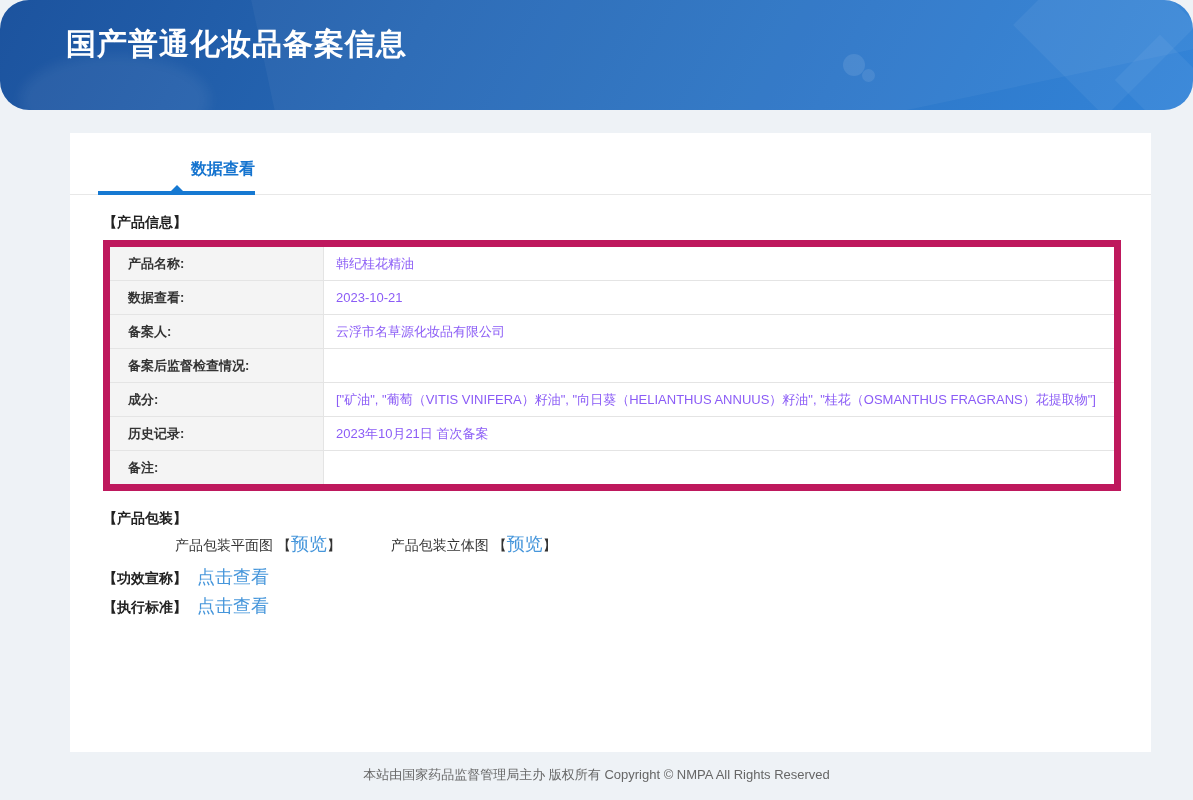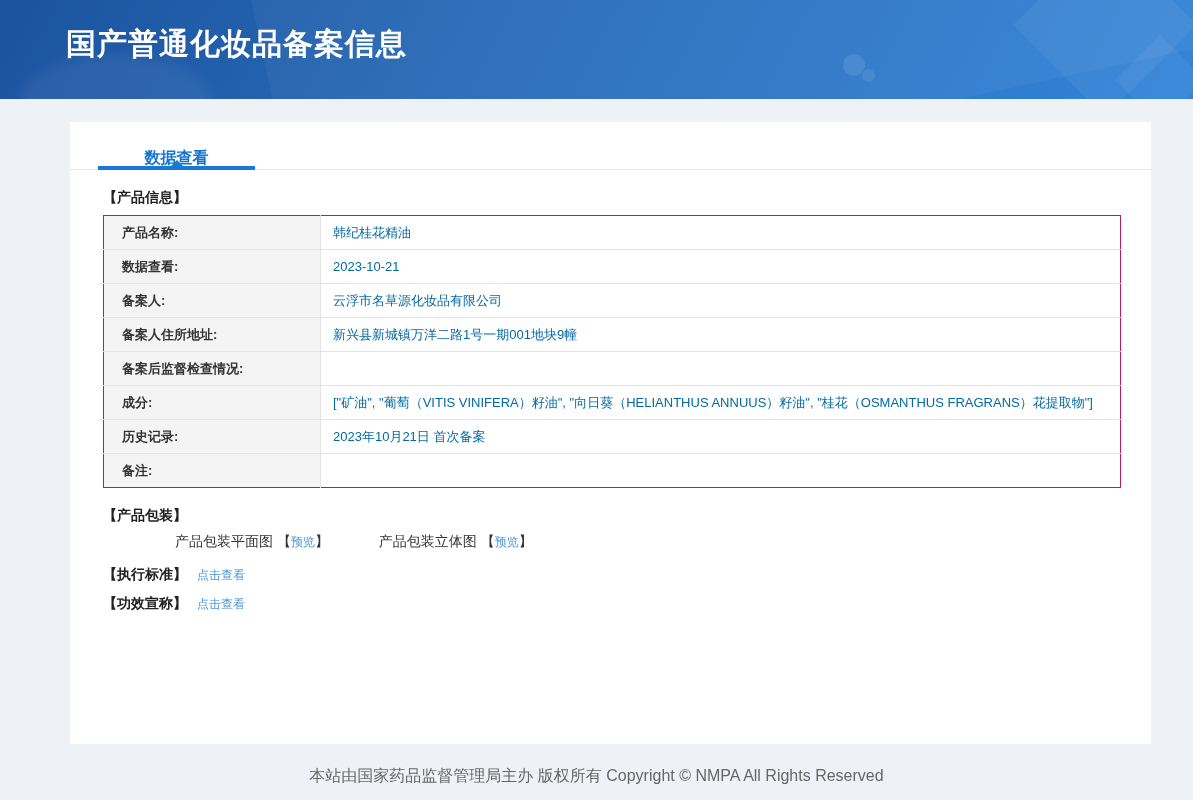--- a/index.html
+++ b/index.html
@@ -6,22 +6,23 @@
   html,body { width:1193px; height:800px; overflow:hidden; }
   body {
     position:relative;
     background:#eef2f6;
     font-family:"Liberation Sans","DejaVu Sans",sans-serif;
     color:#333;
   }
 
   
   .header {
-    position:relative; height:99px; overflow:hidden;
+    position:relative; height:110px; overflow:hidden;
     background:linear-gradient(118deg,#1c539e 0%,#2667b4 35%,#2d77c8 70%,#3384d8 100%);
+    border-radius:29px;
   }
   .header h1 {
     position:absolute; left:66px; top:24px;
     color:#fff; font-size:30px; font-weight:bold; letter-spacing:1px;
   }
   .deco { position:absolute; pointer-events:none; }
   .deco-streak {
     left:260px; top:-160px; width:980px; height:300px;
     background:rgba(255,255,255,0.045); transform:rotate(-12deg);
   }
@@ -38,69 +39,69 @@
   .card {
     background:#fff; width:1081px; margin:23px 0 0 70px;
     min-height:622px; padding-bottom:26px;
   }
   .tabbar {
     padding:26px 28px 0 28px;
     border-bottom:1px solid #e8e8e8;
   }
   .tab {
     position:relative; display:inline-block; width:157px;
-    text-align:center; cursor:pointer;
+    text-align:right; padding-bottom:14px; cursor:pointer;
   }
   .tab-label { font-size:16px; font-weight:bold; color:#1574cf; }
   .tab-underline {
     position:absolute; left:0; right:0; bottom:-1px; height:4px; background:#1679d2;
   }
   .tab-tri {
     position:absolute; left:50%; bottom:3px; transform:translateX(-50%);
     width:0; height:0;
     border-left:6px solid transparent; border-right:6px solid transparent;
     border-bottom:6px solid #1679d2;
   }
   .inner { padding:0 30px 0 33px; }
 
   .section-title { font-size:14px; font-weight:bold; color:#222; margin-top:18px; line-height:19px; }
   .section-title.first { margin-bottom:8px; }
   .section-title.inline { display:inline; margin:0; }
 
   
   table.info {
     width:100%; border-collapse:collapse;
-    border:1px solid #be185d; font-size:13px;
+    border:7px solid #be185d; font-size:13px;
   }
   table.info th {
     width:217px; background:#f4f4f4; text-align:left; vertical-align:middle;
     font-weight:bold; color:#333; padding:7px 10px 7px 18px; line-height:19px;
     border-bottom:1px solid #e4e4e4; border-right:1px solid #e4e4e4;
   }
   table.info td {
-    padding:7px 16px 7px 12px; color:#0369a1; line-height:19px;
+    padding:7px 16px 7px 12px; color:#8b5cf6; line-height:19px;
     border-bottom:1px solid #e4e4e4; word-break:break-all;
   }
   table.info tr:last-child th, table.info tr:last-child td { border-bottom:none; }
 
   
   .pack-line { margin-top:6px; padding-left:72px; font-size:14px; line-height:20px; color:#333; }
   .pack-group { white-space:nowrap; }
   .pack-group + .pack-group { margin-left:46px; }
   .bracket { color:#333; }
-  a.link { color:#4696db; text-decoration:none; cursor:pointer; font-size:12px; }
+  a.link { color:#4696db; text-decoration:none; cursor:pointer; font-size:18px; }
   .std-line { margin-top:12px; font-size:14px; line-height:20px; }
   .std-line + .std-line { margin-top:8px; }
   .std-line a.link { margin-left:10px; }
 
   
   .footer {
     position:absolute; left:0; top:752px; width:100%; height:48px;
     text-align:center; padding-top:14px;
-    font-size:16px; color:#666; background:#eef2f6;
+    font-size:13px; color:#666; background:#eef2f6;
   }
 </style>
 </head>
 <body>
 
 <div class="header">
   <span class="deco deco-streak"></span>
   <span class="deco deco-blob"></span>
   <span class="deco deco-c1"></span>
   <span class="deco deco-c2"></span>
@@ -129,24 +130,20 @@
         </tr>
         <tr>
           <th>数据查看:</th>
           <td>2023-10-21</td>
         </tr>
         <tr>
           <th>备案人:</th>
           <td>云浮市名草源化妆品有限公司</td>
         </tr>
         <tr>
-          <th>备案人住所地址:</th>
-          <td>新兴县新城镇万洋二路1号一期001地块9幢</td>
-        </tr>
-        <tr>
           <th>备案后监督检查情况:</th>
           <td></td>
         </tr>
         <tr>
           <th>成分:</th>
           <td>["矿油", "葡萄（VITIS VINIFERA）籽油", "向日葵（HELIANTHUS ANNUUS）籽油", "桂花（OSMANTHUS FRAGRANS）花提取物"]</td>
         </tr>
         <tr>
           <th>历史记录:</th>
           <td>2023年10月21日 首次备案</td>
@@ -165,23 +162,23 @@
         <span>产品包装平面图</span>
         <span class="bracket">【</span><a class="link">预览</a><span class="bracket">】</span>
       </span>
       <span class="pack-group">
         <span>产品包装立体图</span>
         <span class="bracket">【</span><a class="link">预览</a><span class="bracket">】</span>
       </span>
     </div>
 
     <div class="std-line">
-      <span class="section-title inline">【执行标准】</span><a class="link">点击查看</a>
+      <span class="section-title inline">【功效宣称】</span><a class="link">点击查看</a>
     </div>
     <div class="std-line">
-      <span class="section-title inline">【功效宣称】</span><a class="link">点击查看</a>
+      <span class="section-title inline">【执行标准】</span><a class="link">点击查看</a>
     </div>
   </div>
 </div>
 
 <div class="footer">
   <span>本站由国家药品监督管理局主办 版权所有 Copyright © NMPA All Rights Reserved</span>
 </div>
 
 </body></html>

